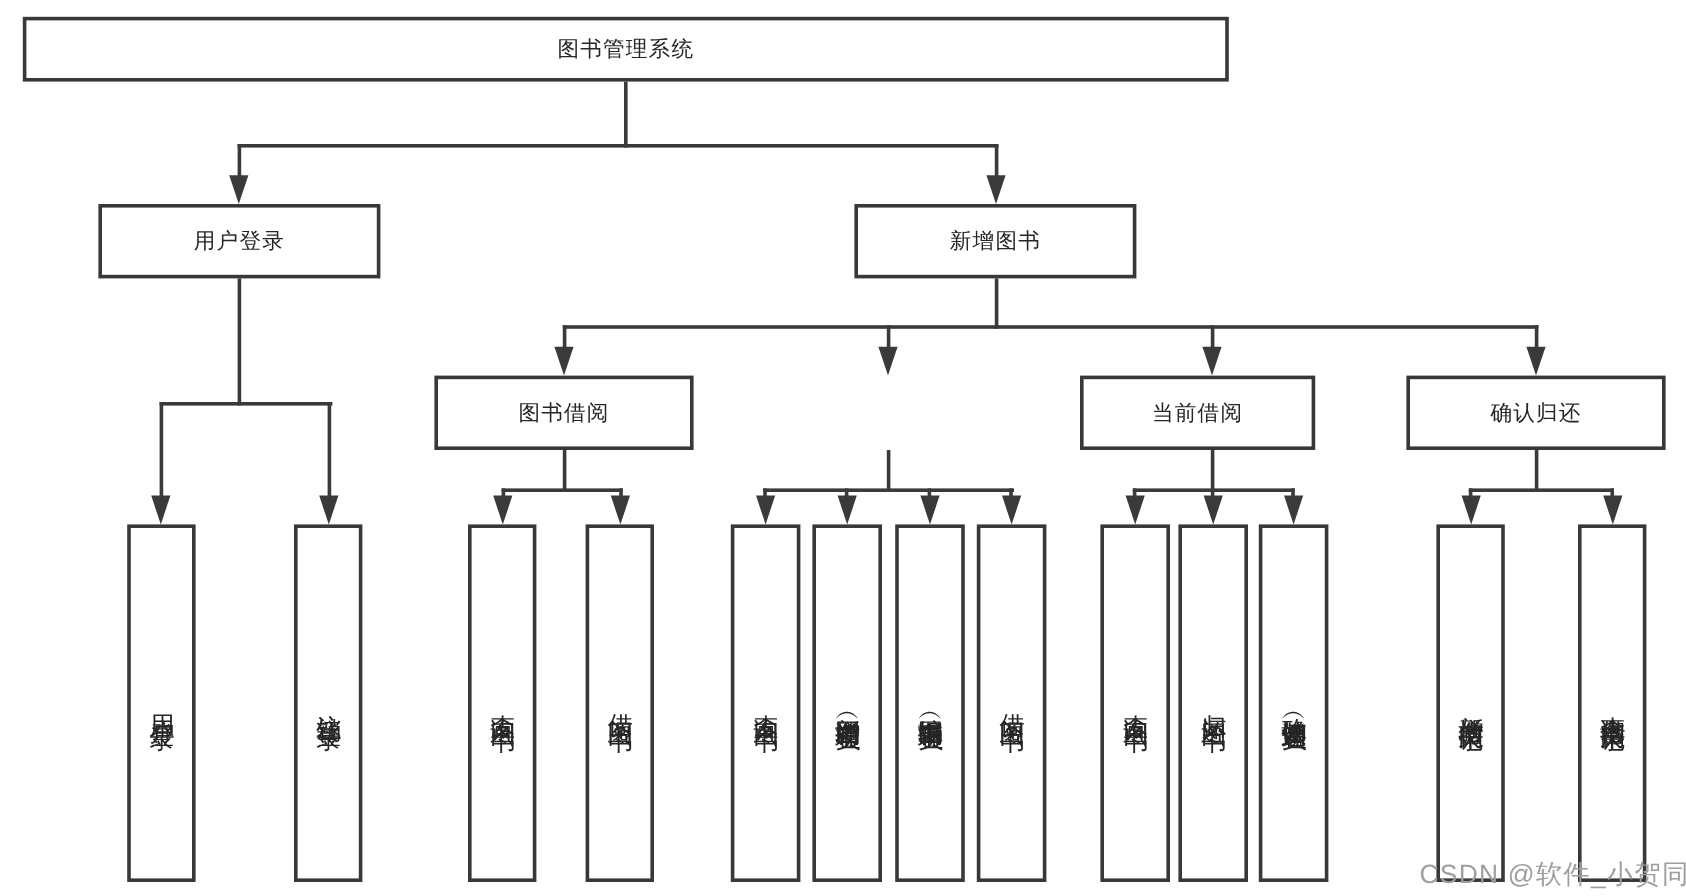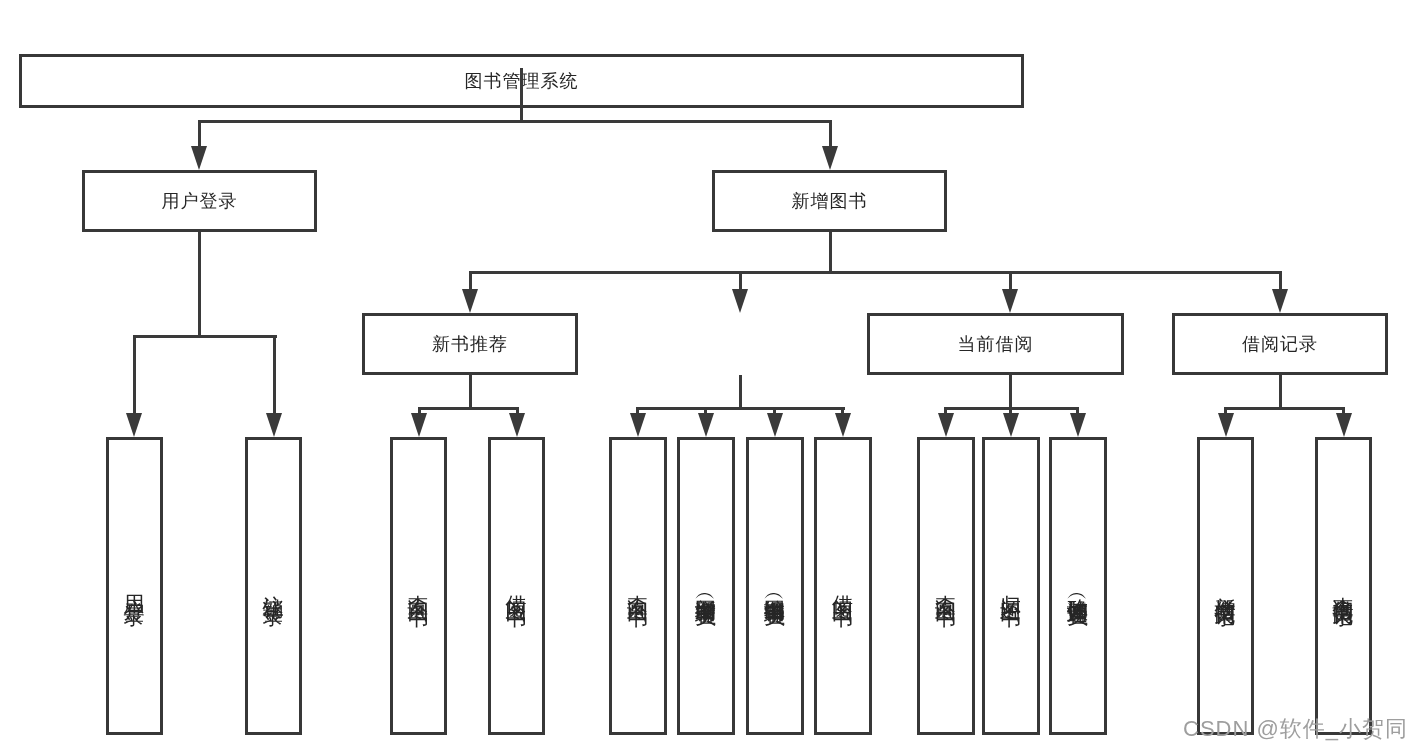--- a/index.html
+++ b/index.html
@@ -52,21 +52,21 @@
     white-space: nowrap;
     z-index: 10;
     letter-spacing: 1px;
   }
 </style>
 </head>
 <body>
 
 <div class="canvas">
 
-  <div class="box" style="left:19px; top:14px; width:1005px; height:54px;margin-top:40px;">
+  <div class="box" style="left:19px; top:14px; width:1005px; height:54px;">
     <span>图书管理系统</span>
   </div>
 
   <div class="vline" style="left:519.5px; top:68px; height:55px;"></div>
   <div class="hline" style="left:197.5px; top:120px; width:634px;"></div>
   <div class="vline" style="left:197.5px; top:120px; height:28px;"></div>
   <div class="arrow" style="left:191px; top:146px;"></div>
   <div class="vline" style="left:828.5px; top:120px; height:28px;"></div>
   <div class="arrow" style="left:822px; top:146px;"></div>
 
@@ -89,27 +89,27 @@
   <div class="vline" style="left:468.5px; top:271px; height:20px;"></div>
   <div class="arrow" style="left:462px; top:289px;"></div>
   <div class="vline" style="left:738.5px; top:271px; height:20px;"></div>
   <div class="arrow" style="left:732px; top:289px;"></div>
   <div class="vline" style="left:1008.5px; top:271px; height:20px;"></div>
   <div class="arrow" style="left:1002px; top:289px;"></div>
   <div class="vline" style="left:1278.5px; top:271px; height:20px;"></div>
   <div class="arrow" style="left:1272px; top:289px;"></div>
 
   <div class="box" style="left:362px; top:313px; width:216px; height:62px;">
-    <span>新书推荐</span>
+    <span>图书借阅</span>
   </div>
-  <div class="box" style="left:867px; top:313px; width:257px; height:62px;">
+  <div class="box" style="left:900px; top:313px; width:196px; height:62px;">
     <span>当前借阅</span>
   </div>
   <div class="box" style="left:1172px; top:313px; width:216px; height:62px;">
-    <span>借阅记录</span>
+    <span>确认归还</span>
   </div>
 
   <div class="vline" style="left:468.5px; top:375px; height:35px;"></div>
   <div class="hline" style="left:417.5px; top:407px; width:101px;"></div>
   <div class="vline" style="left:417.5px; top:407px; height:8px;"></div>
   <div class="arrow" style="left:411px; top:413px;"></div>
   <div class="vline" style="left:515.5px; top:407px; height:8px;"></div>
   <div class="arrow" style="left:509px; top:413px;"></div>
 
   <div class="vline" style="left:738.5px; top:375px; height:35px;"></div>

